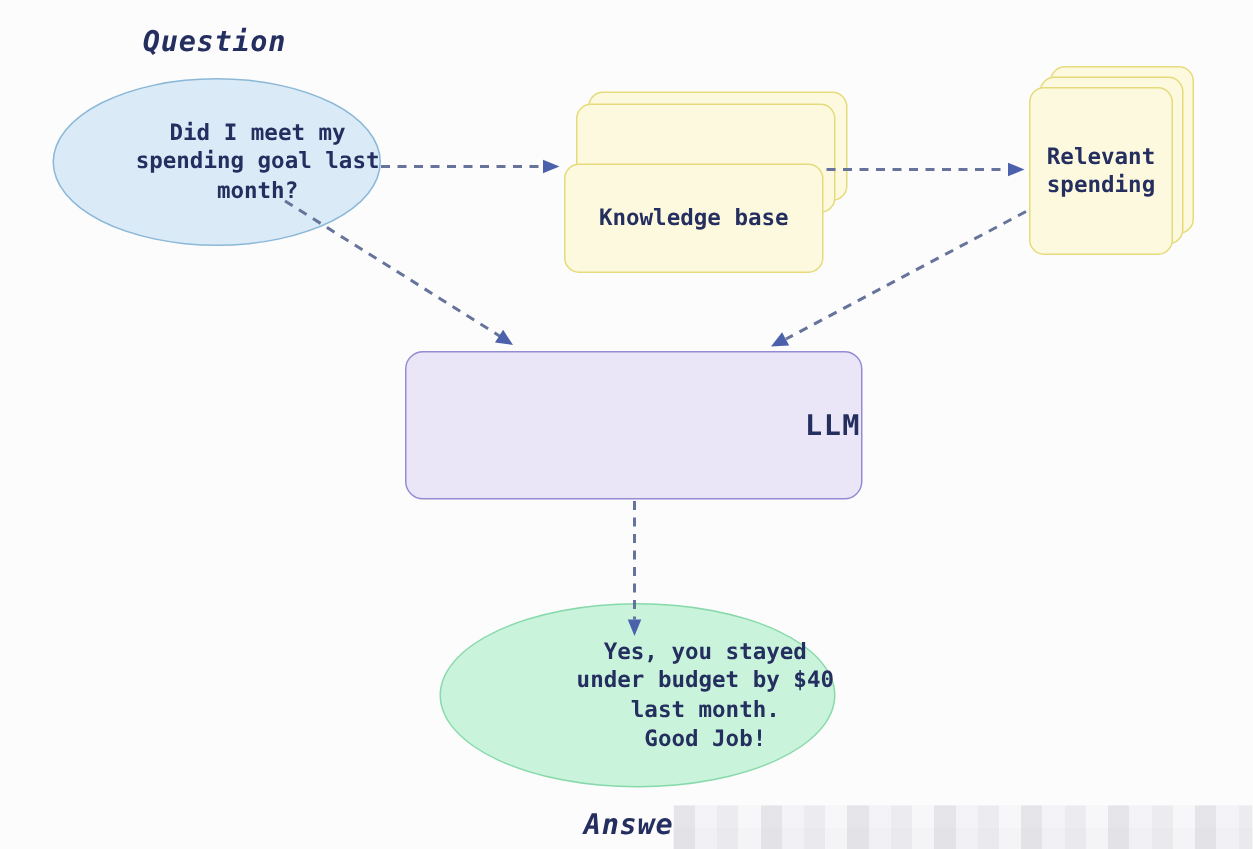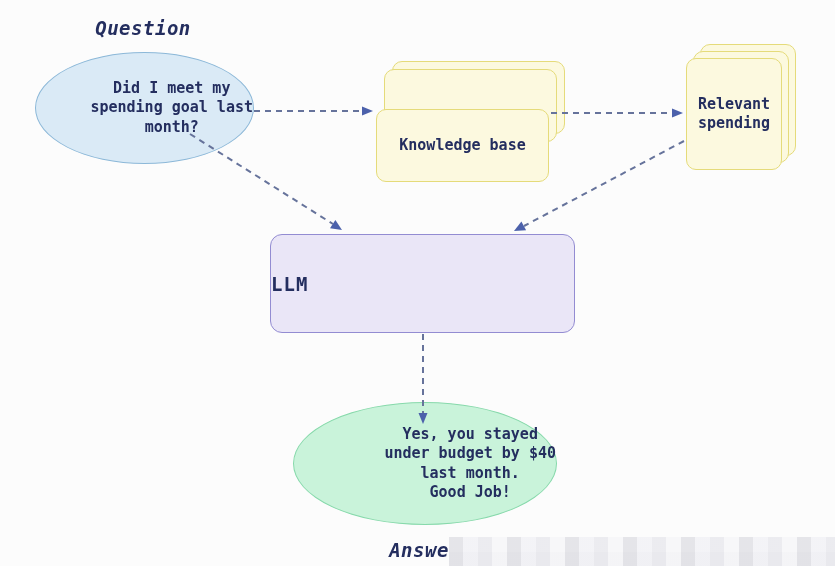--- a/index.html
+++ b/index.html
@@ -40,21 +40,21 @@
   }
   .kb-stack{left:376px;top:61px;width:188px;height:88px;}
   .kb-stack .card{width:171px;height:71px;}
   .kb-back{left:16px;top:0;} .kb-mid{left:8px;top:8px;} .kb-front{left:0;top:16px;margin-top:32px;}
   .rk-stack{left:686px;top:44px;width:109px;height:125px;}
   .rk-stack .card{width:94px;height:110px;}
   .rk-back{left:14px;top:0;} .rk-mid{left:7px;top:7px;} .rk-front{left:0;top:14px;}
   .llm-box{
     left:270px;top:234px;width:303px;height:97px;
     background:var(--llm-fill);border:1.5px solid var(--llm-border);
-    border-radius:12px;display:flex;align-items:center;justify-content:flex-start;
+    border-radius:12px;display:flex;align-items:center;justify-content:flex-end;
     font-size:19px;font-weight:bold;letter-spacing:1px;
   }
   .arrow-layer{position:absolute;left:0;top:0;width:835px;height:566px;
     z-index:5;pointer-events:none;}
   .dash-line{stroke:var(--dash);stroke-width:2;stroke-dasharray:6 5;fill:none;}
   .arrow-head{fill:var(--arrow);stroke:none;}
   .mosaic{
     left:449px;top:537px;width:386px;height:29px;z-index:6;
     background-image:
       repeating-linear-gradient(90deg,

